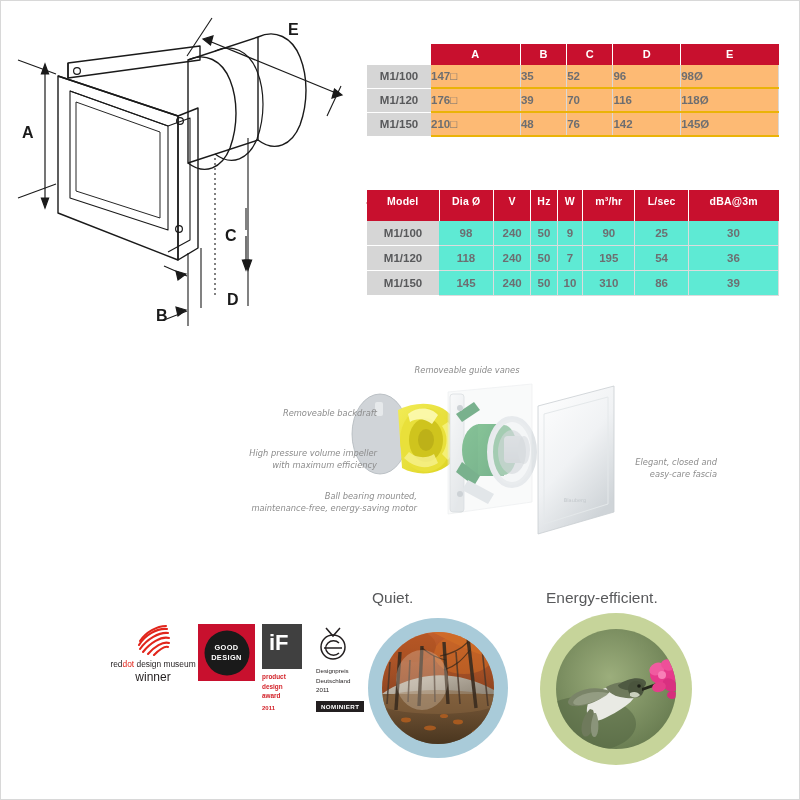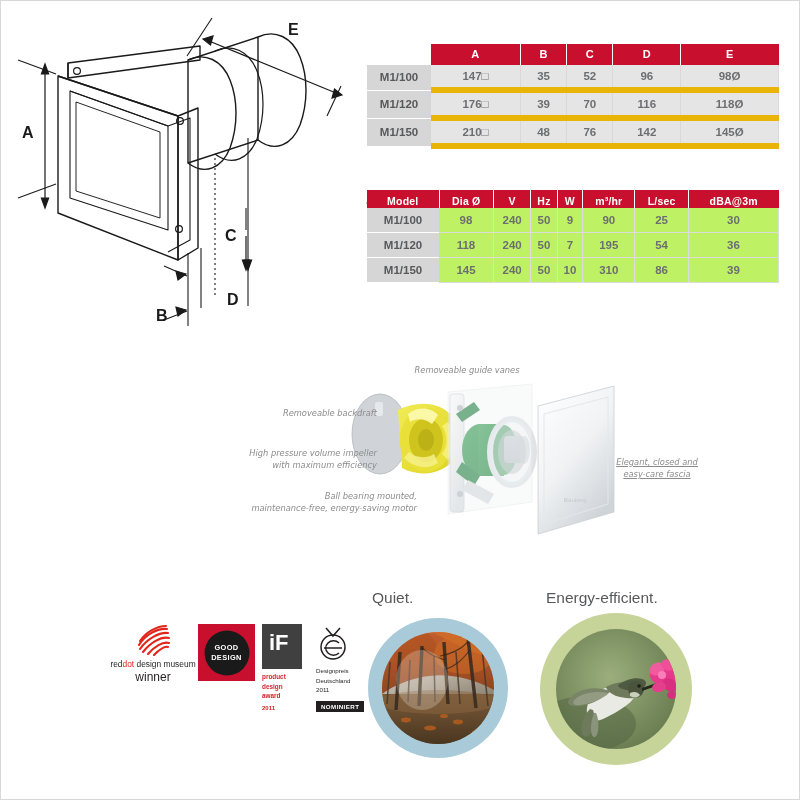--- a/index.html
+++ b/index.html
@@ -34,68 +34,68 @@
     letter-spacing:.3px;
   }
   .dim-table th.hdr:last-child { border-right:none; }
   .dim-table td.model {
     background:#d6d6d6; color:#58595b;
     font-size:11.5px; text-align:center;
     padding:5px 0; border-bottom:1px solid #fff;
     width:64px;
   }
   .dim-table td.val {
-    background:#e5e5e5; color:#6d6e71;
-    font-size:11.5px; text-align:center;
+    background:#fdba74; color:#6d6e71;
+    font-size:11.5px; text-align:left;
     padding:5px 0;
     border-right:1px solid #d9d9d9;
-    border-bottom:6px solid #eab308;
+    border-bottom:2px solid #eab308;
   }
   .dim-table td.val:last-child { border-right:1px solid #d9d9d9; }
   .dim-table tr:first-child td.val { border-top:none; }
 
   
   .tech-title {
     position:absolute; left:366px; top:153px;
     font-size:25px; color:#c05a58; font-weight:normal;
     letter-spacing:.2px;
     margin-top:44px;
   }
   .td-table-wrap { position:absolute; left:367px; top:190px; width:412px; }
   .td-table th.hdr {
     background:#c8102e; color:#fff;
     font-size:10.5px; font-weight:bold;
-    text-align:center; padding:5px 0 1px;
+    text-align:center; padding:5px 0 14px;
     border-right:1px solid #fff;
     letter-spacing:.2px;
   }
   .td-table th.hdr:last-child { border-right:none; }
   .td-table td.model {
     background:#d6d6d6; color:#58595b;
     font-size:11.5px; text-align:center; padding:6px 0;
     border-bottom:1px solid #fff;
   }
   .td-table td.val {
-    background:#bef264; color:#6d6e71;
+    background:#5eead4; color:#6d6e71;
     font-size:11.5px; text-align:center; padding:6px 0;
     border-right:1px solid #dcdcdc;
     border-bottom:1px solid #dcdcdc;
   }
 
   
   .exploded { position:absolute; left:180px; top:362px; width:420px; height:190px;margin-left:32px; }
   .ann {
     position:absolute;
     font-family:"DejaVu Sans", sans-serif;
     font-style:italic; font-size:8.3px;
     color:#8c8c8c; line-height:1.45;
     white-space:pre-line;
   }
   .ann.r { text-align:right; }
-  .ann.l { text-align:center;text-decoration:underline; }
+  .ann.l { text-align:right; }
   .ann.c { text-align:center; }
 
   
   .awards { position:absolute; left:78px; top:620px; width:250px; height:95px; }
   .award { position:absolute;padding-left:32px; }
   .rd-cap {
     font-size:8.4px; color:#231f20; text-align:center;
     font-family:"Liberation Sans", sans-serif; white-space:nowrap;
   }
   .rd-cap .red { color:#e1251b; }

